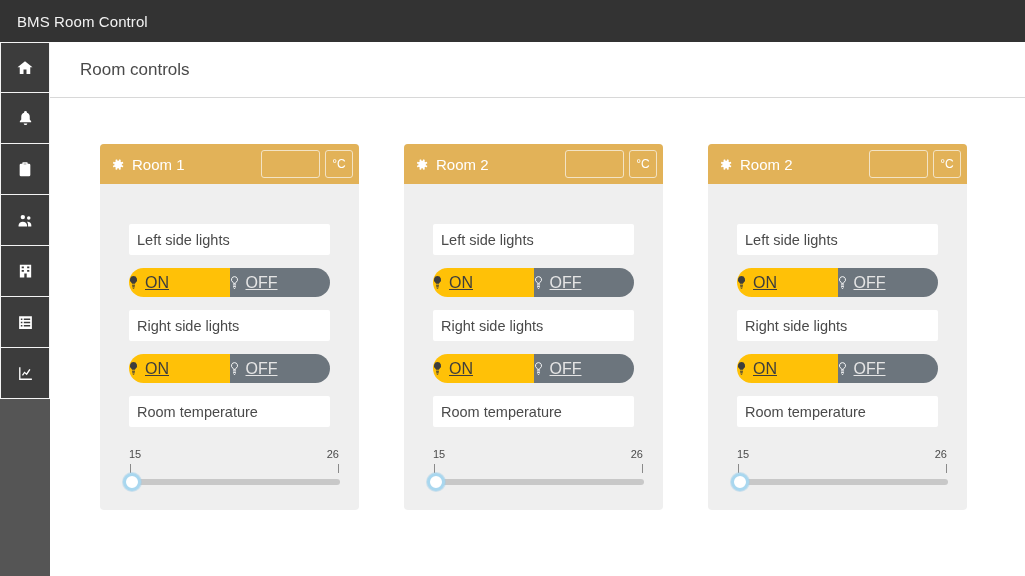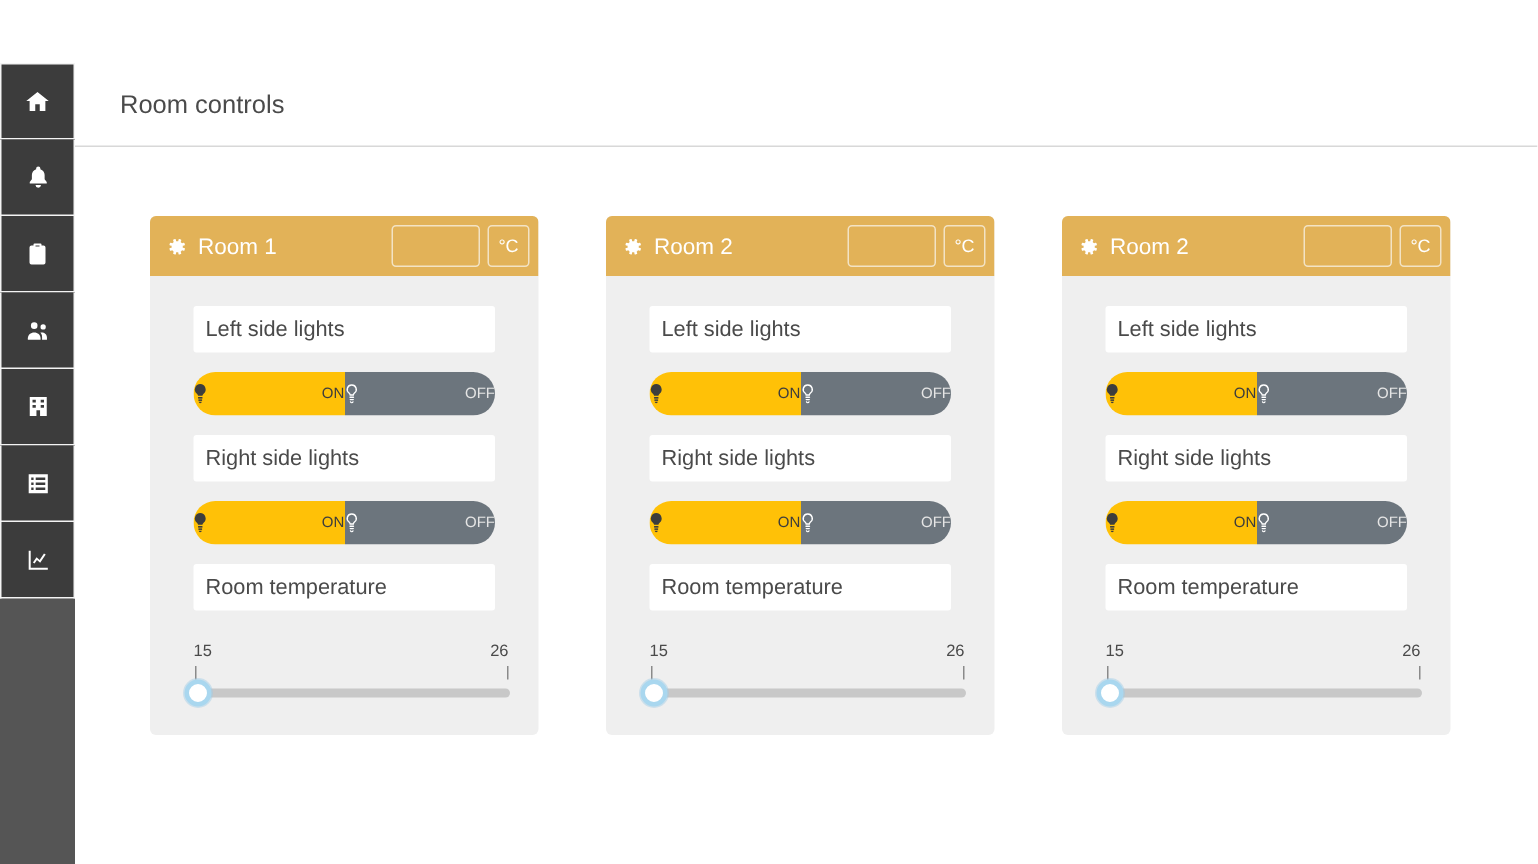--- a/index.html
+++ b/index.html
@@ -133,20 +133,21 @@
     border-radius: 3px;
     color: #ffffff;
     font-size: 12px;
     display: flex;
     align-items: center;
     justify-content: center;
   }
 
   .card-body {
     padding: 20px 29px 18px 29px;
+    margin-top: 20px;
   }
 
   .field {
     width: 201px;
     height: 31px;
     background: #ffffff;
     border: none;
     border-radius: 2px;
     color: #4a4a4a;
     font-family: "Liberation Sans", sans-serif;
@@ -163,25 +164,26 @@
     height: 29px;
     border-radius: 15px;
     overflow: hidden;
     display: flex;
     margin: 13px 0 13px 0;
   }
   .toggle-half {
     flex: 1 1 50%;
     display: flex;
     align-items: center;
-    justify-content: space-between;
+    justify-content: flex-start;
     gap: 7px;
-    font-size: 10px;
+    font-size: 16px;
     cursor: pointer;
     user-select: none;
+    text-decoration: underline;
   }
   .toggle-on  { background: #ffc107; color: #3d3d3d; }
   .toggle-off { background: #6c757d; color: #e5e5e5; }
   .toggle-half svg { display: block; flex: 0 0 auto; }
 
   
   .slider-wrap {
     width: 211px;
     margin-top: 21px;
     position: relative;
@@ -230,20 +232,23 @@
     border: 3px solid #a9d7ef;
     box-shadow: 0 0 0 1px rgba(160,205,230,.45);
     cursor: pointer;
   }
 </style>
 </head>
 <body>
 
 <div id="app">
 
+  <div class="topbar">
+    <div class="topbar-title">BMS Room Control</div>
+  </div>
 
   <div class="sidebar" id="sidebar">
       <div class="side-item">
         <span>
           <svg width="18" height="18" viewBox="0 0 24 24" fill="#fff">
             <path d="M12 3 2 11h3v9h5v-6h4v6h5v-9h3L12 3z"></path>
           </svg>
         </span>
       </div>
       <div class="side-item">

